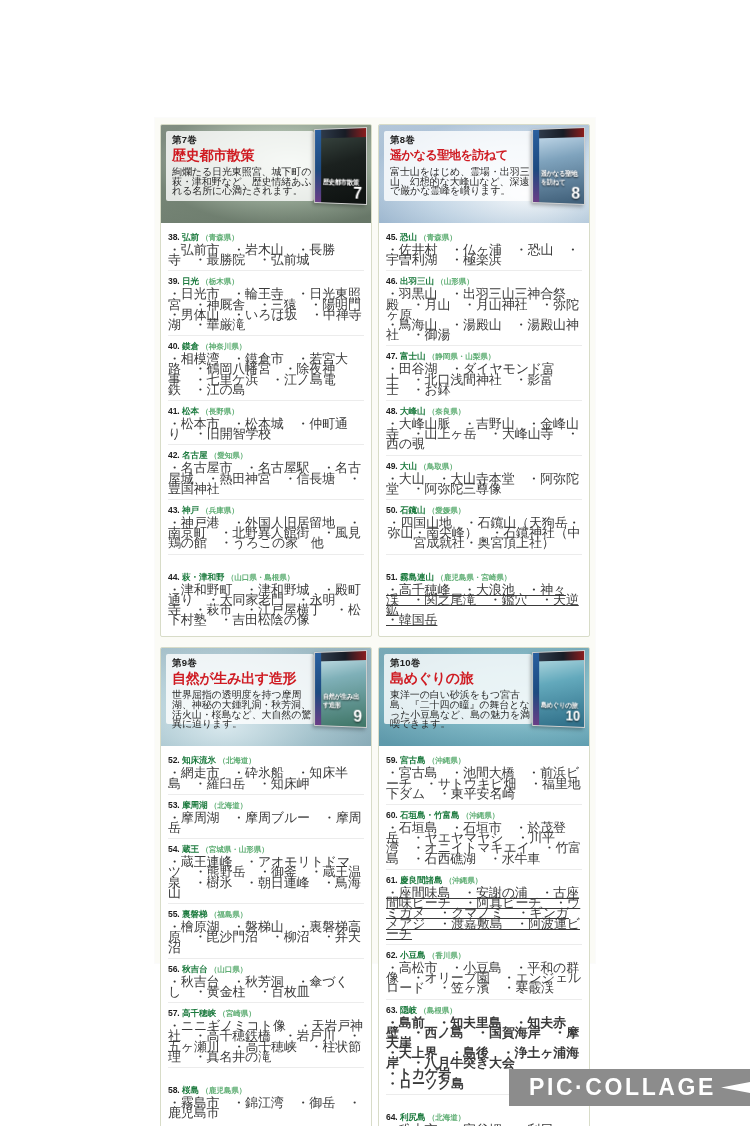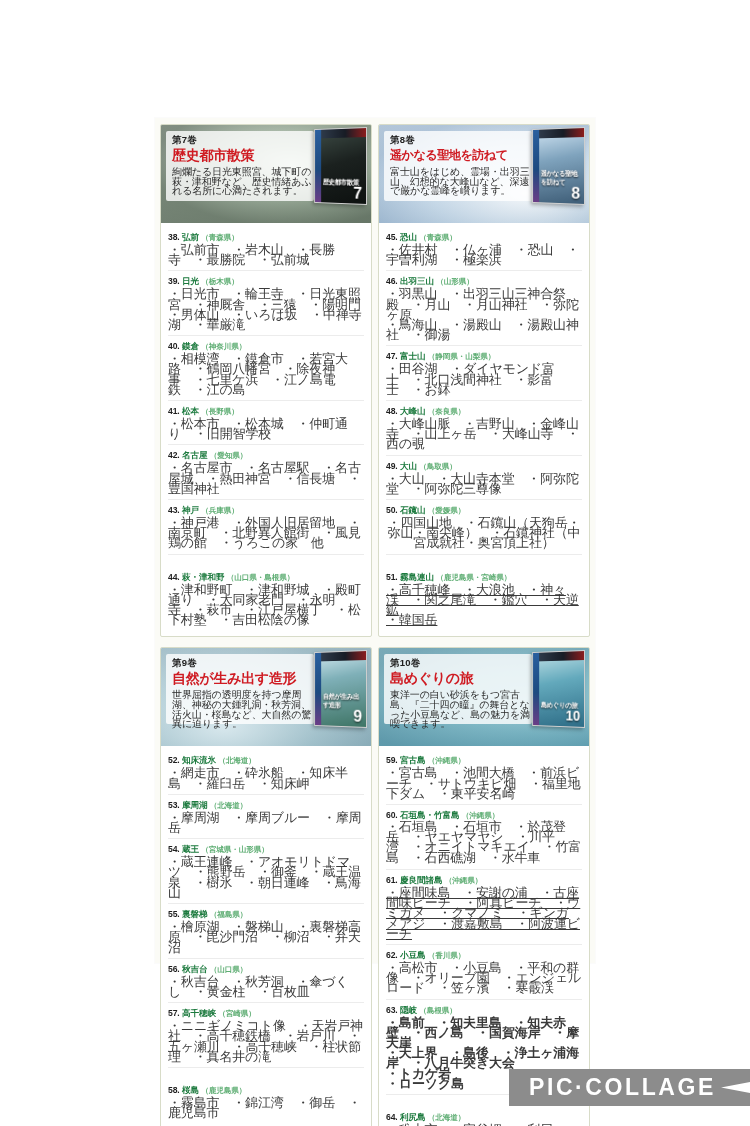--- a/index.html
+++ b/index.html
@@ -420,21 +420,21 @@
         <div class="entry">
           <div class="entry-head"><span class="entry-num">59.</span>
             <span>宮古島</span>
             <span class="entry-pref">（沖縄県）</span></div>
           <div class="entry-list" style="white-space: pre-wrap;">・宮古島　・池間大橋　・前浜ビーチ　・サトウキビ畑　・福里地下ダム　・東平安名崎</div>
         </div>
         <div class="entry">
           <div class="entry-head"><span class="entry-num">60.</span>
             <span>石垣島・竹富島</span>
             <span class="entry-pref">（沖縄県）</span></div>
-          <div class="entry-list" style="white-space: pre-wrap; font-family: Liberation Mono, monospace;">・石垣島　・石垣市　・於茂登岳　・ヤエヤマヤシ　・川平湾　・オニイトマキエイ　・竹富島　・石西礁湖　・水牛車</div>
+          <div class="entry-list" style="white-space: pre-wrap;">・石垣島　・石垣市　・於茂登岳　・ヤエヤマヤシ　・川平湾　・オニイトマキエイ　・竹富島　・石西礁湖　・水牛車</div>
         </div>
         <div class="entry">
           <div class="entry-head"><span class="entry-num">61.</span>
             <span>慶良間諸島</span>
             <span class="entry-pref">（沖縄県）</span></div>
           <div class="entry-list" style="white-space: pre-wrap; text-decoration: underline;">・座間味島　・安謝の浦　・古座間味ビーチ　・阿真ビーチ　・ウミガメ　・クマノミ　・ギンガメアジ　・渡嘉敷島　・阿波連ビーチ</div>
         </div>
         <div class="entry">
           <div class="entry-head"><span class="entry-num">62.</span>
             <span>小豆島</span>

